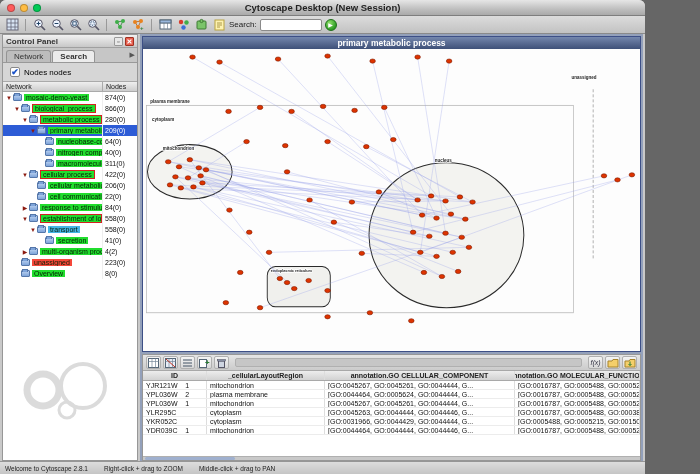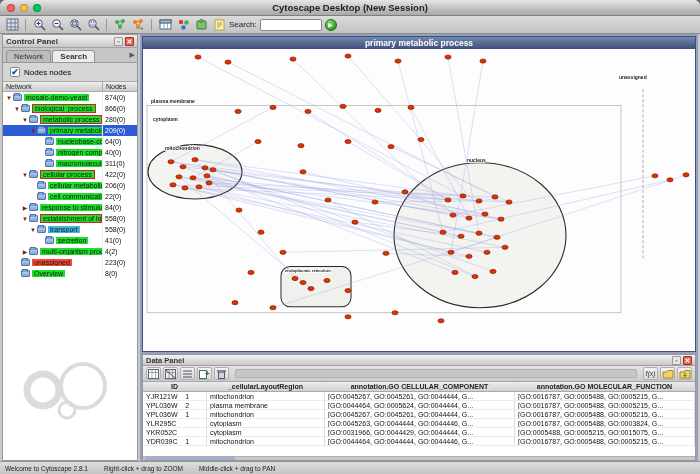--- a/index.html
+++ b/index.html
@@ -1,17 +1,17 @@
 <!DOCTYPE html>
 <html><head>
 <meta charset="utf-8">
 <style>
   * { margin:0; padding:0; box-sizing:border-box; font-family:"Liberation Sans", sans-serif; }
   html,body { background:#666; }
-  #window { position:relative; width:700px; height:474px; background:#c9c9c9;
+  #window { position:relative; width:645px; height:474px; background:#c9c9c9;
             border-radius:6px 6px 0 0; overflow:hidden; font-size:8px; }
 
   
   .titlebar { position:absolute; top:0; left:0; right:0; height:16px;
               background:linear-gradient(#e6e6e6,#bfbfbf 60%,#aaa);
               border-bottom:1px solid #7e7e7e; }
   .traffic { position:absolute; left:7px; top:4px; display:flex; gap:5px; }
   .light { width:8px; height:8px; border-radius:50%; border:1px solid rgba(0,0,0,.25); }
   .win-title { font-size:9.5px; font-weight:bold; color:#222; text-align:center; line-height:15px; }
 
@@ -518,26 +518,20 @@
             <ellipse cx="150" cy="10" rx="3.1" ry="2.1" fill="#dd3300" stroke="#7c1a00" stroke-width="0.6"></ellipse>
             <ellipse cx="205" cy="7" rx="3.1" ry="2.1" fill="#dd3300" stroke="#7c1a00" stroke-width="0.6"></ellipse>
             <ellipse cx="255" cy="12" rx="3.1" ry="2.1" fill="#dd3300" stroke="#7c1a00" stroke-width="0.6"></ellipse>
             <ellipse cx="305" cy="8" rx="3.1" ry="2.1" fill="#dd3300" stroke="#7c1a00" stroke-width="0.6"></ellipse>
             <ellipse cx="340" cy="12" rx="3.1" ry="2.1" fill="#dd3300" stroke="#7c1a00" stroke-width="0.6"></ellipse>
           </svg>
       </div>
     </div>
 
     <div class="data-panel">
-      <div class="dp-header">
-        <span>Data Panel</span>
-        <span class="spacer"></span>
-        <span class="mini-ctrl">▫</span>
-        <span class="mini-ctrl close">✕</span>
-      </div>
       <div class="dp-toolbar">
         <span class="dp-btn">
           <svg width="11" height="10">
               <rect x="0.5" y="0.5" width="10" height="9" fill="#fff" stroke="#567"></rect>
               <path d="M0.5 3.5h10M4 0.5v9M7.5 0.5v9" stroke="#789" stroke-width="0.7"></path>
             </svg>
         </span>
         <span class="dp-btn">
           <svg width="11" height="10">
               <rect x="0.5" y="0.5" width="10" height="9" fill="#e8eef8" stroke="#567"></rect>

